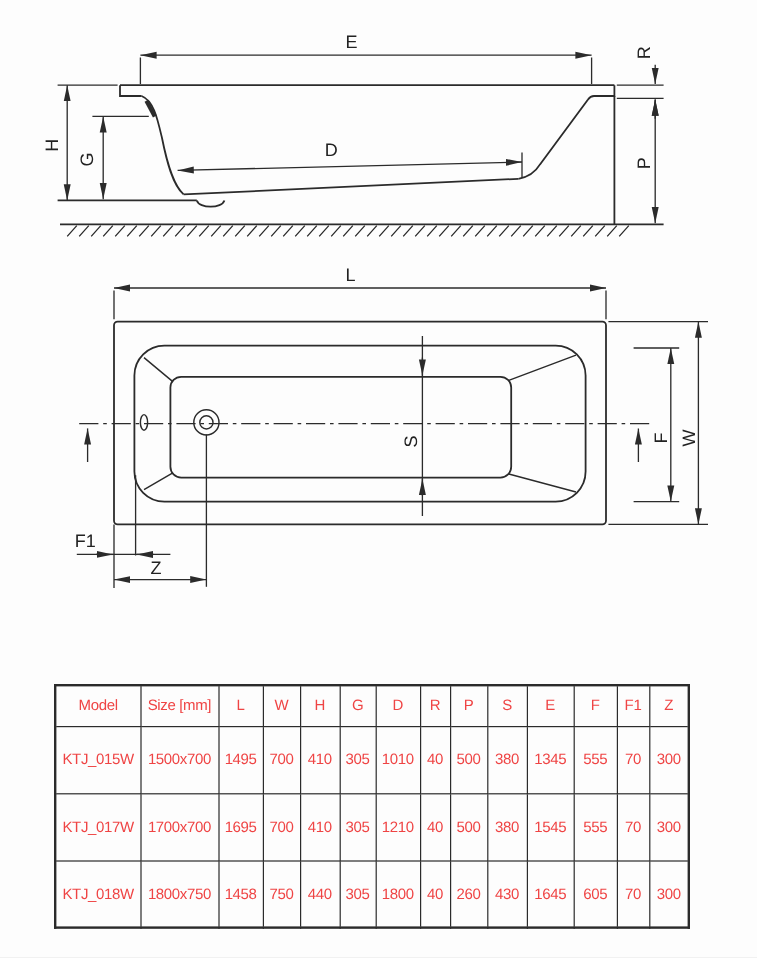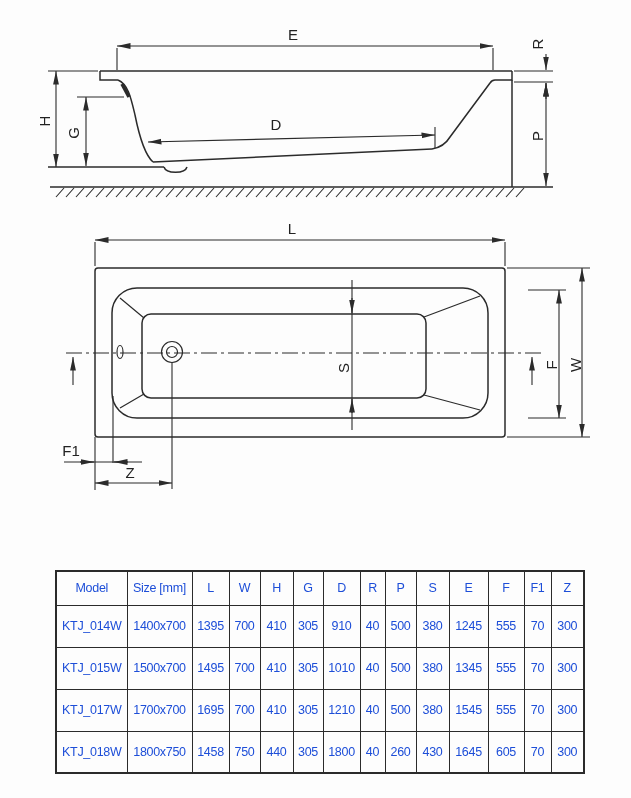--- a/index.html
+++ b/index.html
@@ -3,23 +3,23 @@
 <meta charset="utf-8">
 <style>
   html,body{margin:0;padding:0;background:#e8e8e8;}
   .page{
     position:relative;width:631px;height:798px;background:#fdfdfd;
     font-family:"Liberation Sans",sans-serif;overflow:hidden;
   }
   .drawing-svg{position:absolute;left:0;top:0;}
   .dim-text{font-family:"Liberation Sans",sans-serif;font-size:15px;fill:#222;}
   .dims-table{
-    position:absolute;left:55px;top:570px;width:528px;height:204px;
+    position:absolute;left:45px;top:570px;width:528px;height:204px;
     border-collapse:collapse;table-layout:fixed;
-    font-size:12.5px;color:#1d4ed8;
+    font-size:12.5px;color:#ef4444;
   }
   .dims-table td,.dims-table th{
     border:1px solid #2b2b2b;text-align:center;vertical-align:middle;
     padding:0;font-weight:normal;white-space:nowrap;overflow:hidden;
     letter-spacing:-0.3px;
   }
   .dims-table{border:2px solid #2b2b2b;}
   .dims-table tr{height:34px;}
 </style>
 </head>
@@ -184,36 +184,20 @@
       <th>P</th>
       <th>S</th>
       <th>E</th>
       <th>F</th>
       <th>F1</th>
       <th>Z</th>
     </tr>
   </thead>
   <tbody>
     <tr>
-      <td>KTJ_014W</td>
-      <td>1400x700</td>
-      <td>1395</td>
-      <td>700</td>
-      <td>410</td>
-      <td>305</td>
-      <td>910</td>
-      <td>40</td>
-      <td>500</td>
-      <td>380</td>
-      <td>1245</td>
-      <td>555</td>
-      <td>70</td>
-      <td>300</td>
-    </tr>
-    <tr>
       <td>KTJ_015W</td>
       <td>1500x700</td>
       <td>1495</td>
       <td>700</td>
       <td>410</td>
       <td>305</td>
       <td>1010</td>
       <td>40</td>
       <td>500</td>
       <td>380</td>

